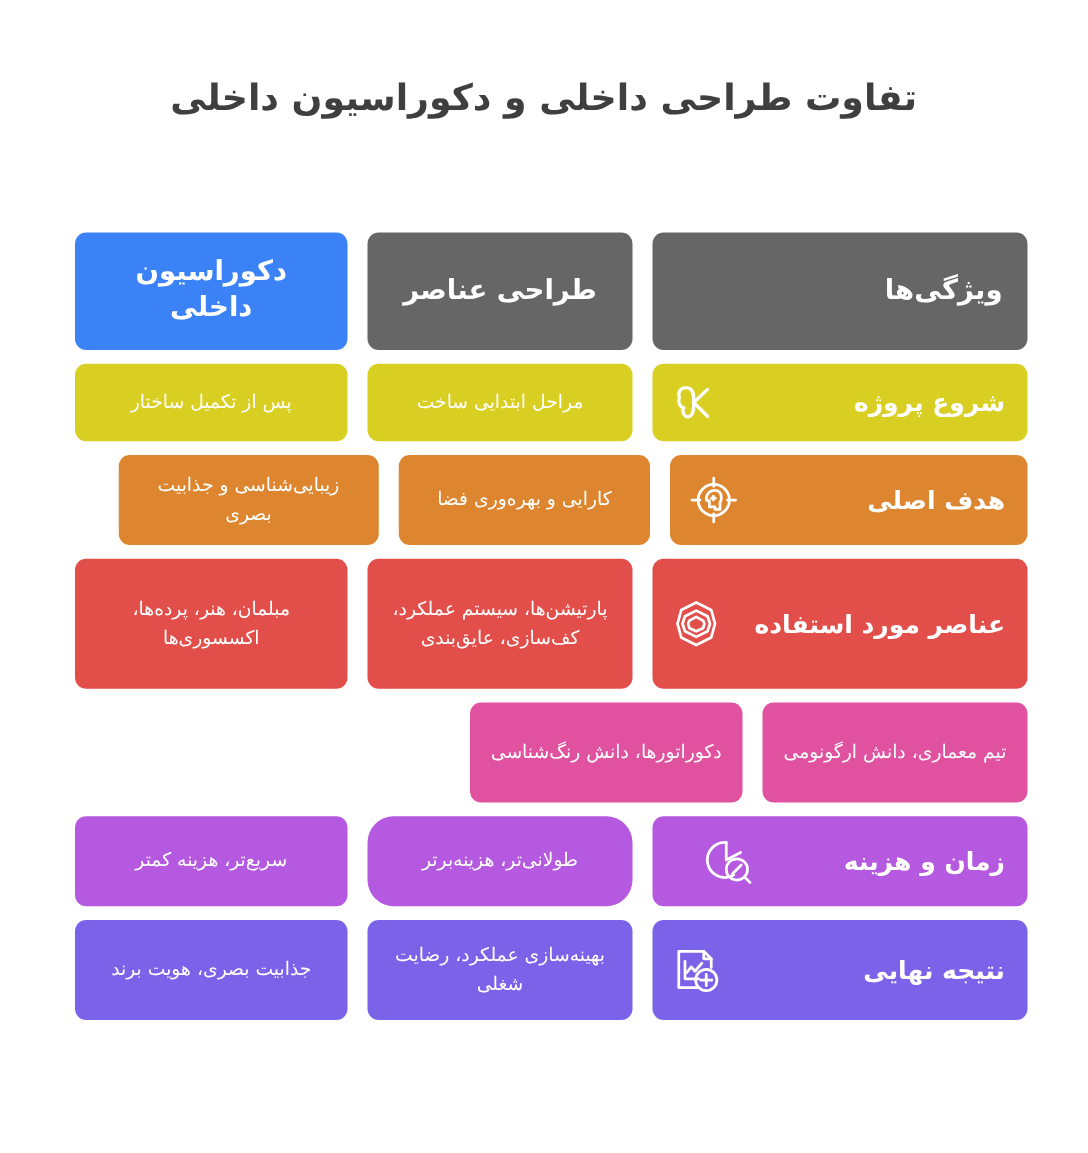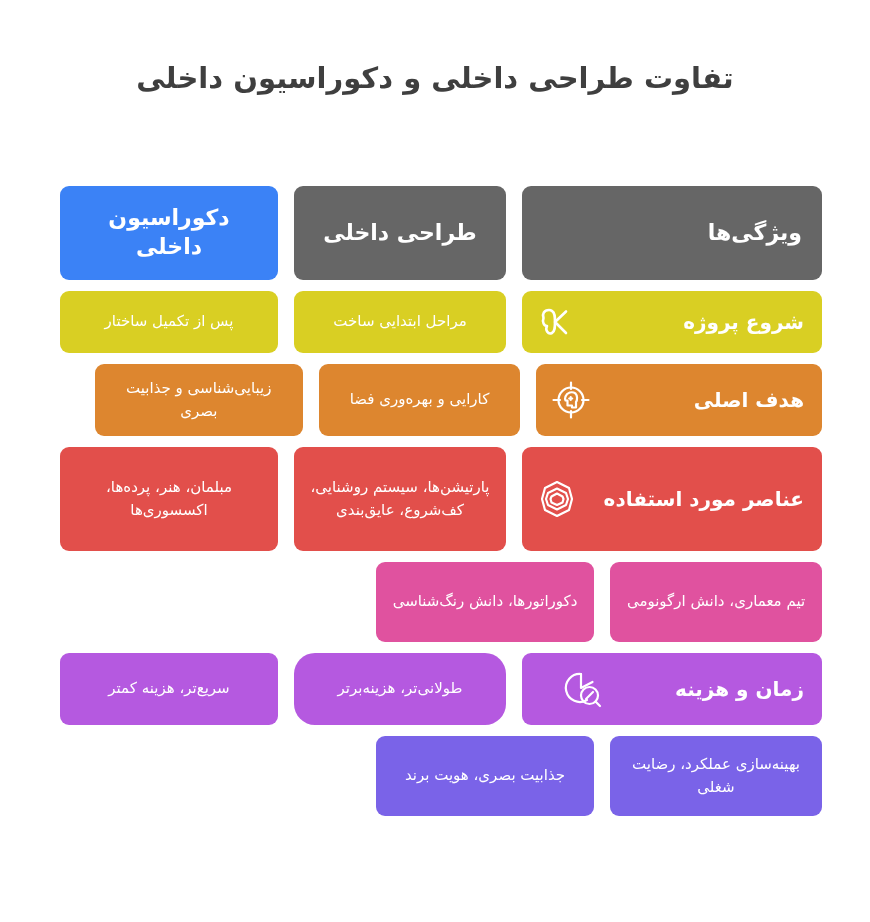--- a/index.html
+++ b/index.html
@@ -142,21 +142,21 @@
     <div id="title-text" style="color: rgb(63, 63, 63);">تفاوت طراحی داخلی و دکوراسیون داخلی</div>
   </div>
 
   <div id="table-grid">
 
     <div class="grid-row header-row">
       <div class="cell col-feature" style="background: rgb(102, 102, 102);">
         <span class="header-label">ویژگی‌ها</span>
       </div>
       <div class="cell col-design" style="background: rgb(102, 102, 102);">
-        <span class="header-label">طراحی داخلی</span>
+        <span class="header-label">طراحی عناصر</span>
       </div>
       <div class="cell col-decor" style="background: #3b82f6;">
         <span class="header-label">دکوراسیون داخلی</span>
       </div>
     </div>
 
     <div class="grid-row row-h-small">
       <div class="cell col-feature" style="background: rgb(217, 207, 35);">
         <span class="feature-icon">
           <svg viewBox="0 0 40 40" fill="none" stroke="#fff" stroke-width="2.6" stroke-linejoin="round" stroke-linecap="round">
@@ -199,21 +199,21 @@
         <span class="feature-icon">
           <svg viewBox="0 0 40 40" fill="none" stroke="#fff" stroke-width="2.2" stroke-linejoin="round">
             <path d="M20 3 L32 9 L35 20 L32 31 L20 37 L8 31 L5 20 L8 9 Z"></path>
             <path d="M20 9.5 L29 14 L31 20 L29 26 L20 30.5 L11 26 L9 20 L11 14 Z"></path>
             <path d="M20 14.5 L25.5 17.5 L26.5 20 L25.5 23.5 L20 26 L14.5 23.5 L13.5 20 L14.5 17.5 Z"></path>
           </svg>
         </span>
         <span class="feature-label">عناصر مورد استفاده</span>
       </div>
       <div class="cell col-design" style="background: rgb(226, 79, 75);">
-        <span class="body-text">پارتیشن‌ها، سیستم روشنایی، کف‌شروع، عایق‌بندی</span>
+        <span class="body-text">پارتیشن‌ها، سیستم عملکرد، کف‌سازی، عایق‌بندی</span>
       </div>
       <div class="cell col-decor" style="background: rgb(226, 79, 75);">
         <span class="body-text">مبلمان، هنر، پرده‌ها، اکسسوری‌ها</span>
       </div>
     </div>
 
     <div class="grid-row row-h-tall">
       <div class="cell col-design" style="background: rgb(224, 82, 159);">
         <span class="body-text">تیم معماری، دانش ارگونومی</span>
       </div>
@@ -237,20 +237,33 @@
       </div>
       <div class="cell col-design" style="background: rgb(181, 89, 224); border-radius: 21px;">
         <span class="body-text">طولانی‌تر، هزینه‌برتر</span>
       </div>
       <div class="cell col-decor" style="background: rgb(181, 89, 224);">
         <span class="body-text">سریع‌تر، هزینه کمتر</span>
       </div>
     </div>
 
     <div class="grid-row row-h-tall">
+      <div class="cell col-feature" style="background: rgb(122, 99, 232);">
+        <span class="feature-icon">
+          <svg viewBox="0 0 40 40" fill="none" stroke="#fff" stroke-width="2.2" stroke-linejoin="round" stroke-linecap="round">
+            <path d="M6 5 L26 5 L32 11 L32 18 M6 5 L6 34 L21 34"></path>
+            <path d="M26 5 L26 11 L32 11"></path>
+            <path d="M11 13 L11 27 L22 27"></path>
+            <path d="M12.5 22 L16 17.5 L19 21 L24.5 14.5"></path>
+            <circle cx="28" cy="28" r="8.5"></circle>
+            <path d="M28 23.5 L28 32.5 M23.5 28 L32.5 28"></path>
+          </svg>
+        </span>
+        <span class="feature-label">نتیجه نهایی</span>
+      </div>
       <div class="cell col-design" style="background: rgb(122, 99, 232);">
         <span class="body-text">بهینه‌سازی عملکرد، رضایت شغلی</span>
       </div>
       <div class="cell col-decor" style="background: rgb(122, 99, 232);">
         <span class="body-text">جذابیت بصری، هویت برند</span>
       </div>
     </div>
 
   </div>
 </div>

